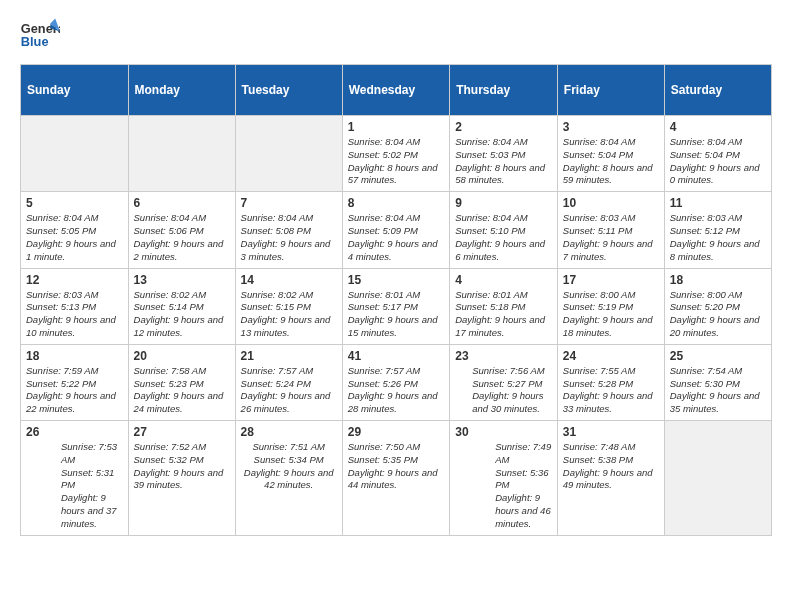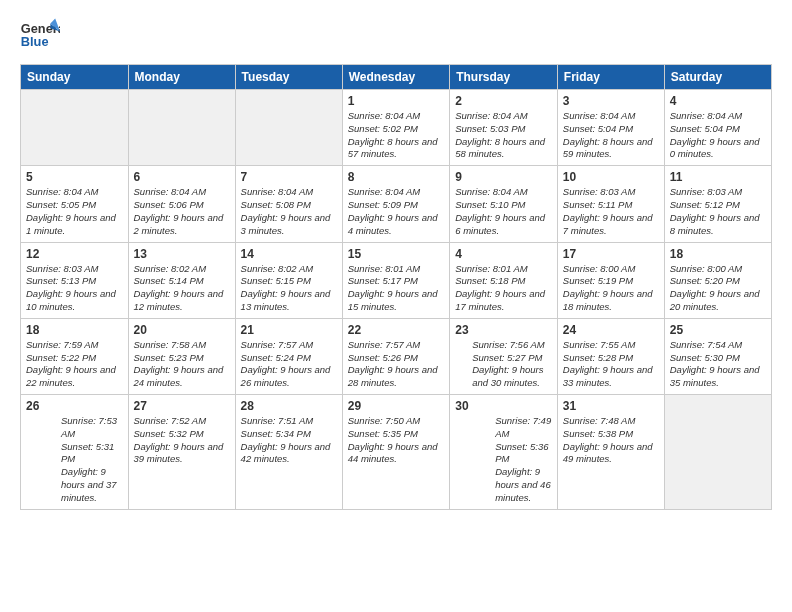--- a/index.html
+++ b/index.html
@@ -28,21 +28,21 @@
     }
     .calendar {
       width: 100%;
       border-collapse: collapse;
     }
     .calendar th {
       background: #1a5fa8;
       color: #fff;
       font-size: 12px;
       font-weight: bold;
-      padding: 5px 6px;
+      padding: 18px 6px;
       text-align: left;
       border: 1px solid #ccc;
     }
     .calendar td {
       border: 1px solid #ccc;
       vertical-align: top;
       padding: 4px 5px;
       width: 108px;
       min-height: 90px;
       font-size: 10px;
@@ -230,21 +230,21 @@
 Sunset: 5:23 PM
 Daylight: 9 hours and 24 minutes.</div>
         </td>
         <td>
           <span class="day-num">21</span>
           <div class="day-info" style="white-space: pre-line;">Sunrise: 7:57 AM
 Sunset: 5:24 PM
 Daylight: 9 hours and 26 minutes.</div>
         </td>
         <td>
-          <span class="day-num">22</span>
+          <span class="day-num">41</span>
           <div class="day-info" style="white-space: pre-line;">Sunrise: 7:57 AM
 Sunset: 5:26 PM
 Daylight: 9 hours and 28 minutes.</div>
         </td>
         <td>
           <span class="day-num">23</span>
           <div class="day-info" style="white-space: pre-line; margin-left: 17px;">Sunrise: 7:56 AM
 Sunset: 5:27 PM
 Daylight: 9 hours and 30 minutes.</div>
         </td>
@@ -269,21 +269,21 @@
 Daylight: 9 hours and 37 minutes.</div>
         </td>
         <td>
           <span class="day-num">27</span>
           <div class="day-info" style="white-space: pre-line;">Sunrise: 7:52 AM
 Sunset: 5:32 PM
 Daylight: 9 hours and 39 minutes.</div>
         </td>
         <td>
           <span class="day-num">28</span>
-          <div class="day-info" style="white-space: pre-line;">Sunrise: 7:51 AM
+          <div class="day-info" style="white-space: pre-line; text-align: center;">Sunrise: 7:51 AM
 Sunset: 5:34 PM
 Daylight: 9 hours and 42 minutes.</div>
         </td>
         <td>
           <span class="day-num">29</span>
           <div class="day-info" style="white-space: pre-line;">Sunrise: 7:50 AM
 Sunset: 5:35 PM
 Daylight: 9 hours and 44 minutes.</div>
         </td>
         <td>

